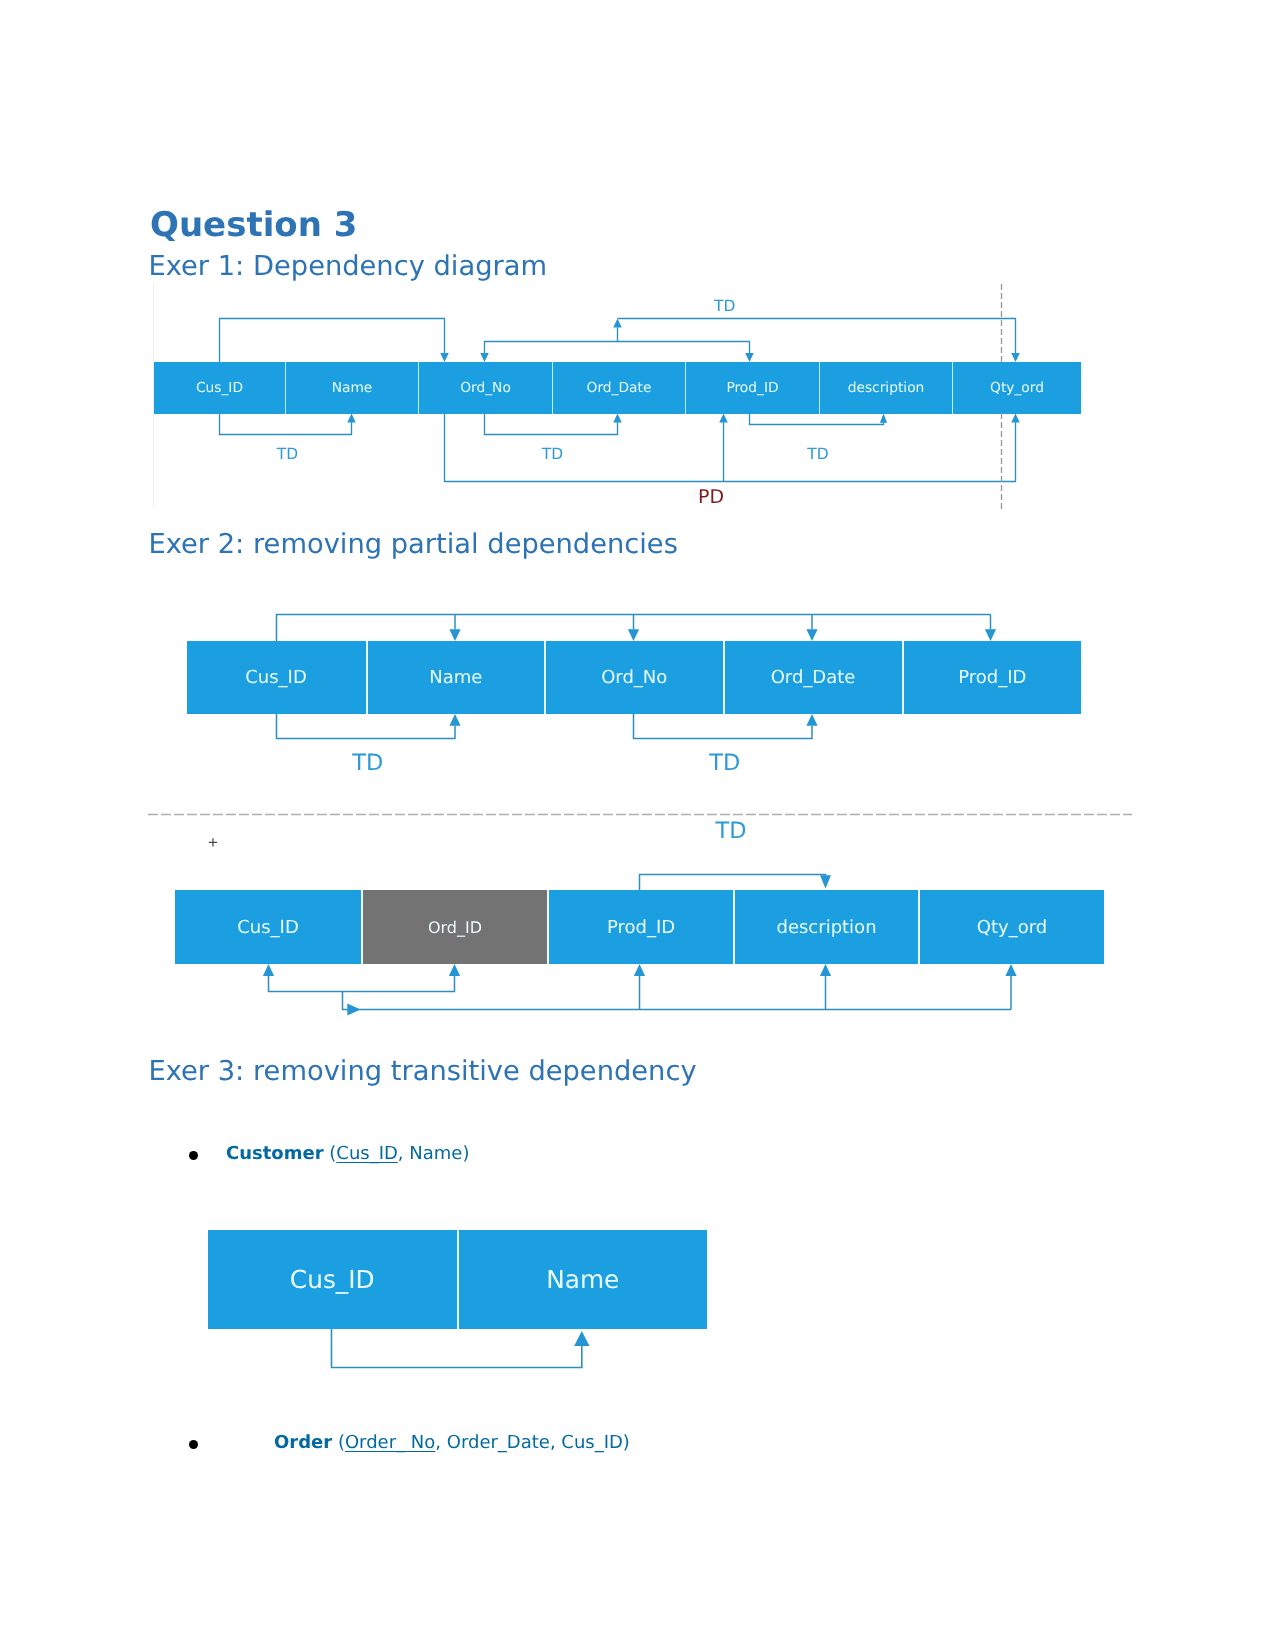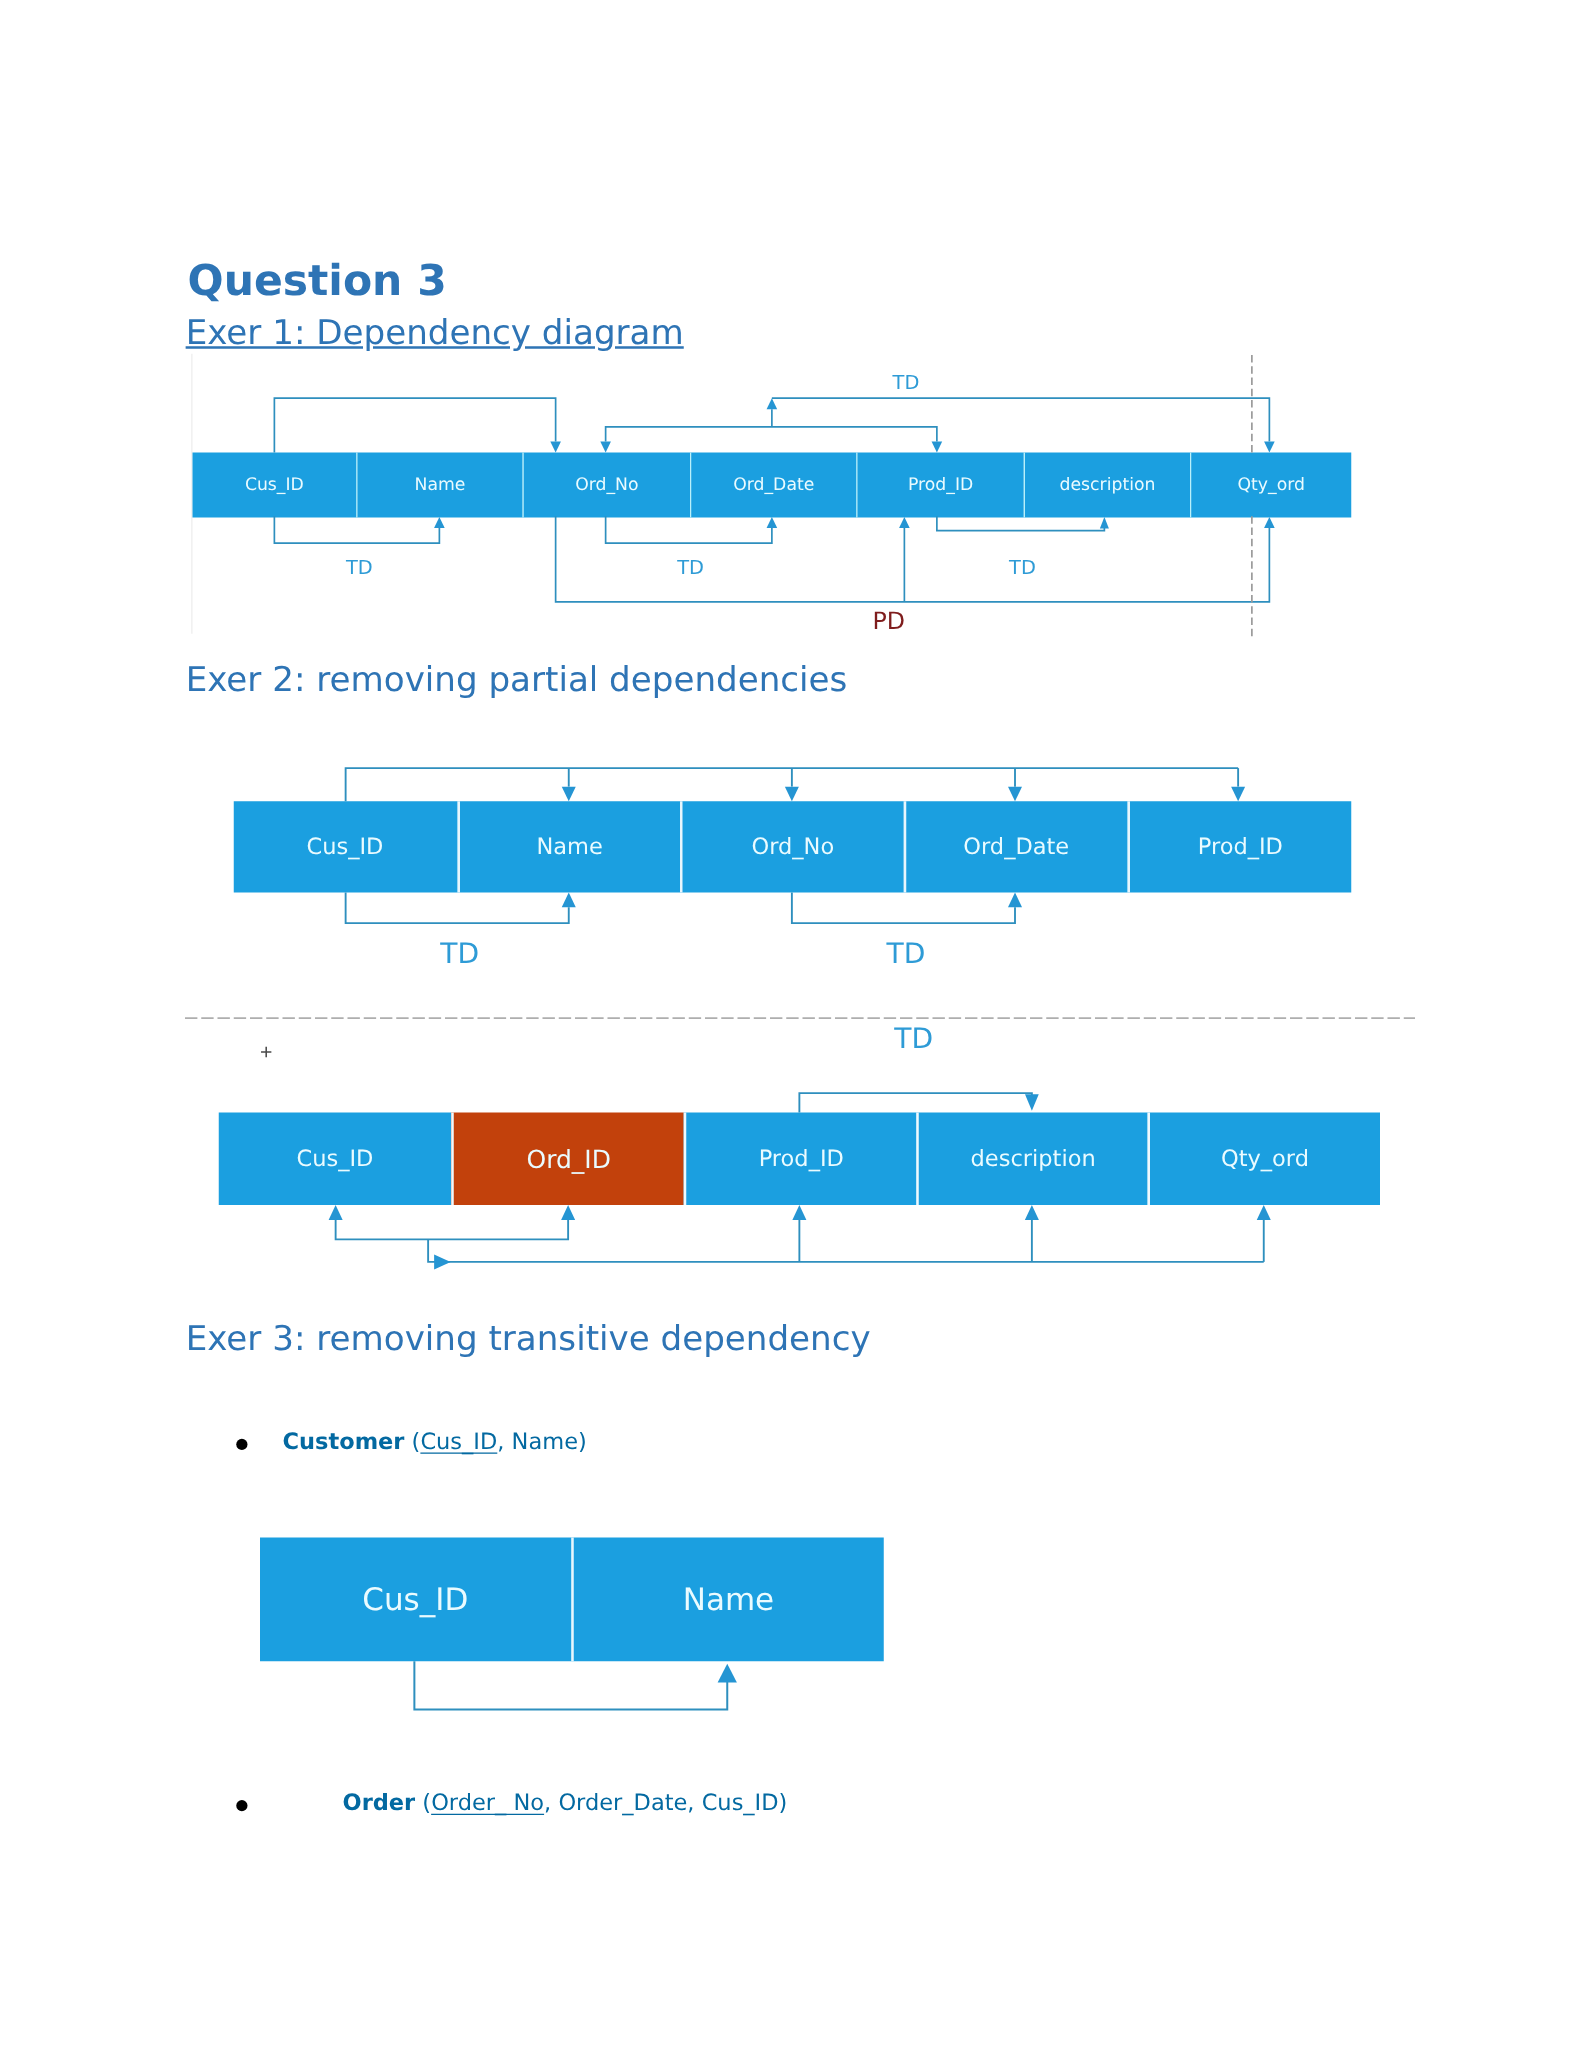--- a/index.html
+++ b/index.html
@@ -22,21 +22,21 @@
   .u{text-decoration:underline;text-decoration-thickness:1.4px;text-underline-offset:2.5px;}
   .b{font-weight:700;}
   .marginline{position:absolute;background:#EDEDED;}
 </style>
 </head>
 <body>
 
 <div id="page">
   <h1 class="q-title">Question 3</h1>
 
-  <h2 class="ex-head" style="left:148.5px;top:249.5px;text-decoration:underline;">Exer 1: Dependency diagram</h2>
+  <h2 class="ex-head" style="left:148.5px;top:249.5px;">Exer 1: Dependency diagram</h2>
 
   <div class="marginline" style="left:153px;top:283px;width:1px;height:224px;"></div>
 
   <div class="tbl" id="tbl1" style="left:154px;top:362px;width:927px;height:52px;">
       <div class="cell" style="flex: 0 0 131px; font-size: 13.8px; background: rgb(27, 159, 224);">Cus_ID</div>
       <div class="cell" style="flex: 0 0 133px; font-size: 13.8px; background: rgb(27, 159, 224); border-left: 1.4px solid rgb(185, 240, 250);">Name</div>
       <div class="cell" style="flex: 0 0 134px; font-size: 13.8px; background: rgb(27, 159, 224); border-left: 1.4px solid rgb(185, 240, 250);">Ord_No</div>
       <div class="cell" style="flex: 0 0 133px; font-size: 13.8px; background: rgb(27, 159, 224); border-left: 1.4px solid rgb(185, 240, 250);">Ord_Date</div>
       <div class="cell" style="flex: 0 0 134px; font-size: 13.8px; background: rgb(27, 159, 224); border-left: 1.4px solid rgb(185, 240, 250);">Prod_ID</div>
       <div class="cell" style="flex: 0 0 133px; font-size: 13.8px; background: rgb(27, 159, 224); border-left: 1.4px solid rgb(185, 240, 250);">description</div>
@@ -86,21 +86,21 @@
       <polyline points="990.5,614.5 990.5,629.3" fill="none" stroke="#2E8FBE" stroke-width="1.5" stroke-linejoin="miter" stroke-linecap="butt"></polyline>
       <polygon points="990.5,641 984.9,629.3 996.1,629.3" fill="#2595D3"></polygon>
       <polyline points="276.5,714 276.5,738.5 455,738.5 455,725.7" fill="none" stroke="#2E8FBE" stroke-width="1.5" stroke-linejoin="miter" stroke-linecap="butt"></polyline>
       <polygon points="455,714 449.4,725.7 460.6,725.7" fill="#2595D3"></polygon>
       <polyline points="633.5,714 633.5,738.5 812,738.5 812,725.7" fill="none" stroke="#2E8FBE" stroke-width="1.5" stroke-linejoin="miter" stroke-linecap="butt"></polyline>
       <polygon points="812,714 806.4,725.7 817.6,725.7" fill="#2595D3"></polygon>
     </svg>
 
   <div class="tbl" id="tbl3" style="left:175px;top:890px;width:930px;height:74px;">
       <div class="cell" style="flex: 0 0 186px; font-size: 18px; background: rgb(27, 159, 224);">Cus_ID</div>
-      <div class="cell" style="flex: 0 0 186px; font-size: 20px; background: #c2410c; border-left: 2px solid rgb(239, 249, 254);">Ord_ID</div>
+      <div class="cell" style="flex: 0 0 186px; font-size: 16px; background: #737373; border-left: 2px solid rgb(239, 249, 254);">Ord_ID</div>
       <div class="cell" style="flex: 0 0 186px; font-size: 18px; background: rgb(27, 159, 224); border-left: 2px solid rgb(239, 249, 254);">Prod_ID</div>
       <div class="cell" style="flex: 0 0 185px; font-size: 18px; background: rgb(27, 159, 224); border-left: 2px solid rgb(239, 249, 254);">description</div>
       <div class="cell" style="flex: 0 0 186px; font-size: 18px; background: rgb(27, 159, 224); border-left: 2px solid rgb(239, 249, 254);">Qty_ord</div>
     </div>
   <svg class="dgm" id="svg3">
       <line x1="148" y1="814.5" x2="1132" y2="814.5" stroke="#AEAEAE" stroke-width="1.35" stroke-dasharray="9.9 3.1"></line>
       <text x="213" y="847.6" text-anchor="middle" fill="#4A4A4A" font-family="&quot;Liberation Sans&quot;, sans-serif" font-size="17px">+</text>
       <polyline points="639.5,890 639.5,874.5 825.5,874.5 825.5,877" fill="none" stroke="#2E8FBE" stroke-width="1.5" stroke-linejoin="miter" stroke-linecap="butt"></polyline>
       <polygon points="825.5,888.5 820,875.3 831,875.3" fill="#2595D3"></polygon>
       <polyline points="268.5,976 268.5,991.5 454.5,991.5 454.5,976" fill="none" stroke="#2E8FBE" stroke-width="1.5" stroke-linejoin="miter" stroke-linecap="butt"></polyline>

